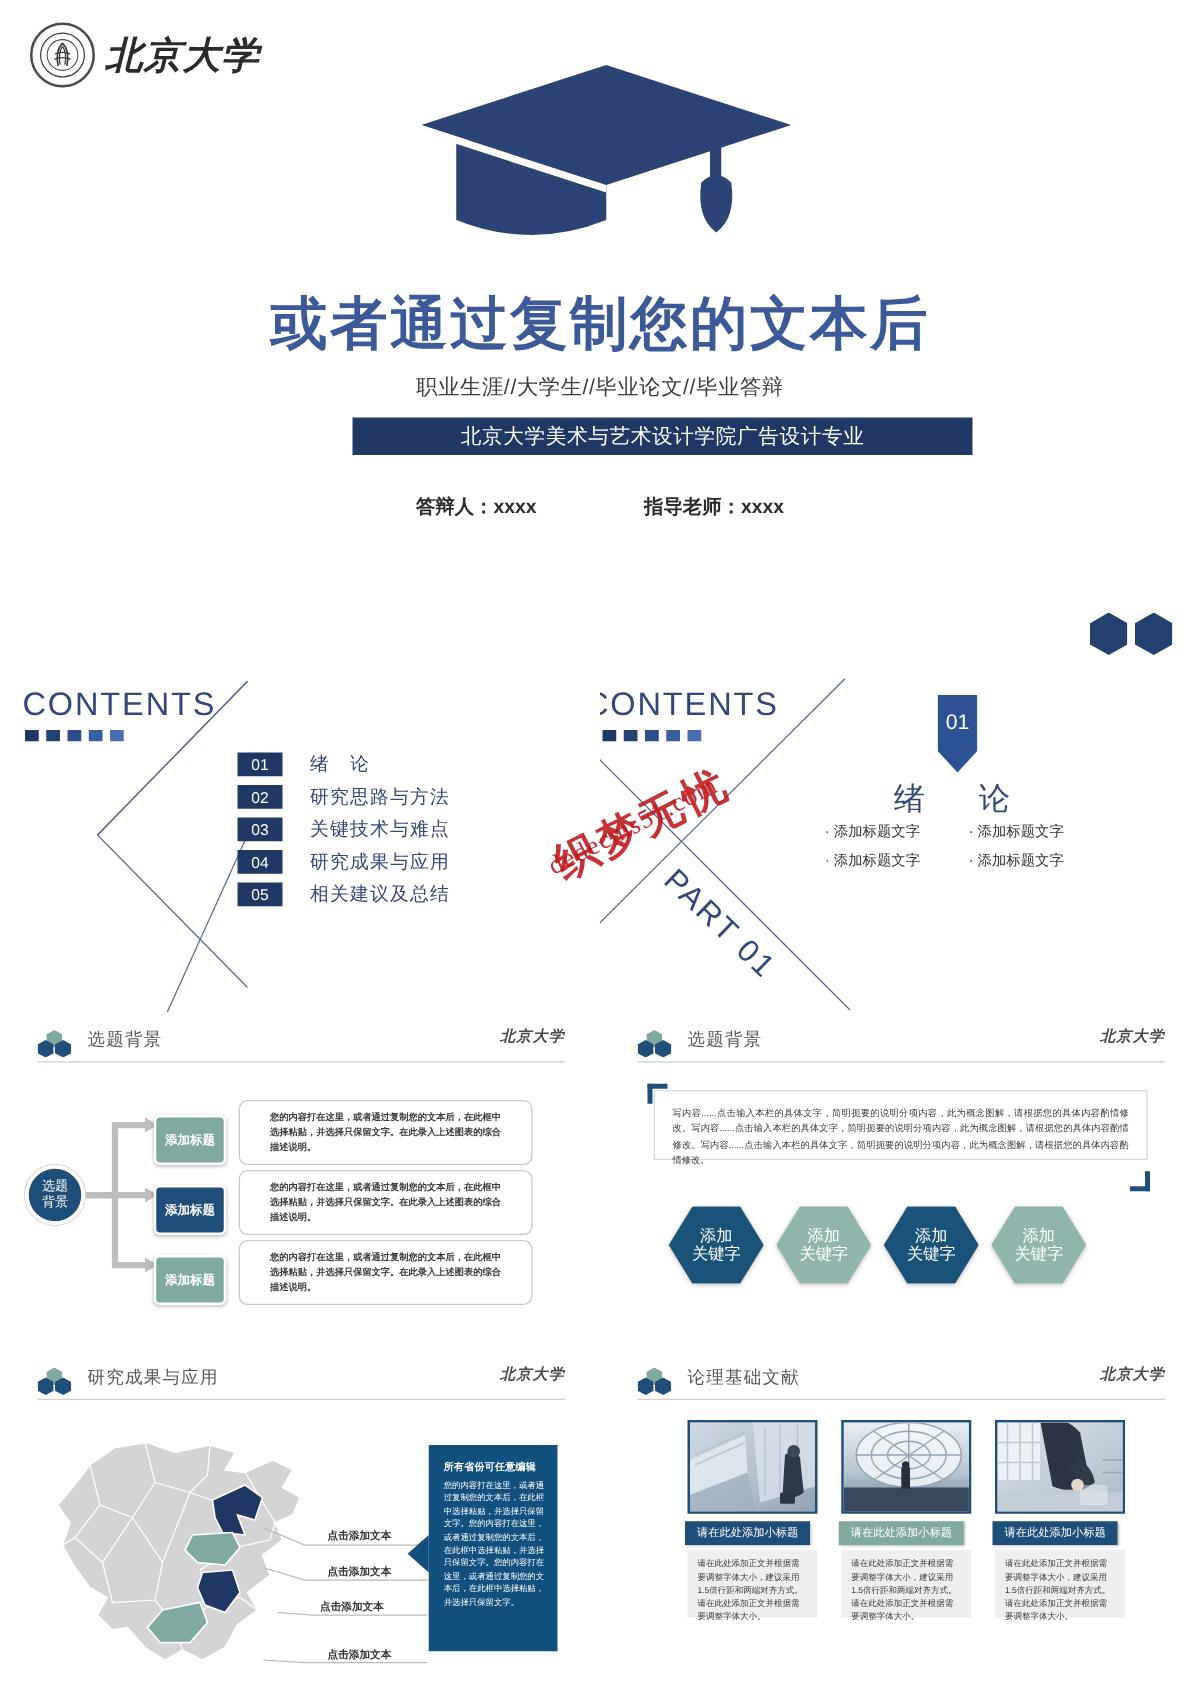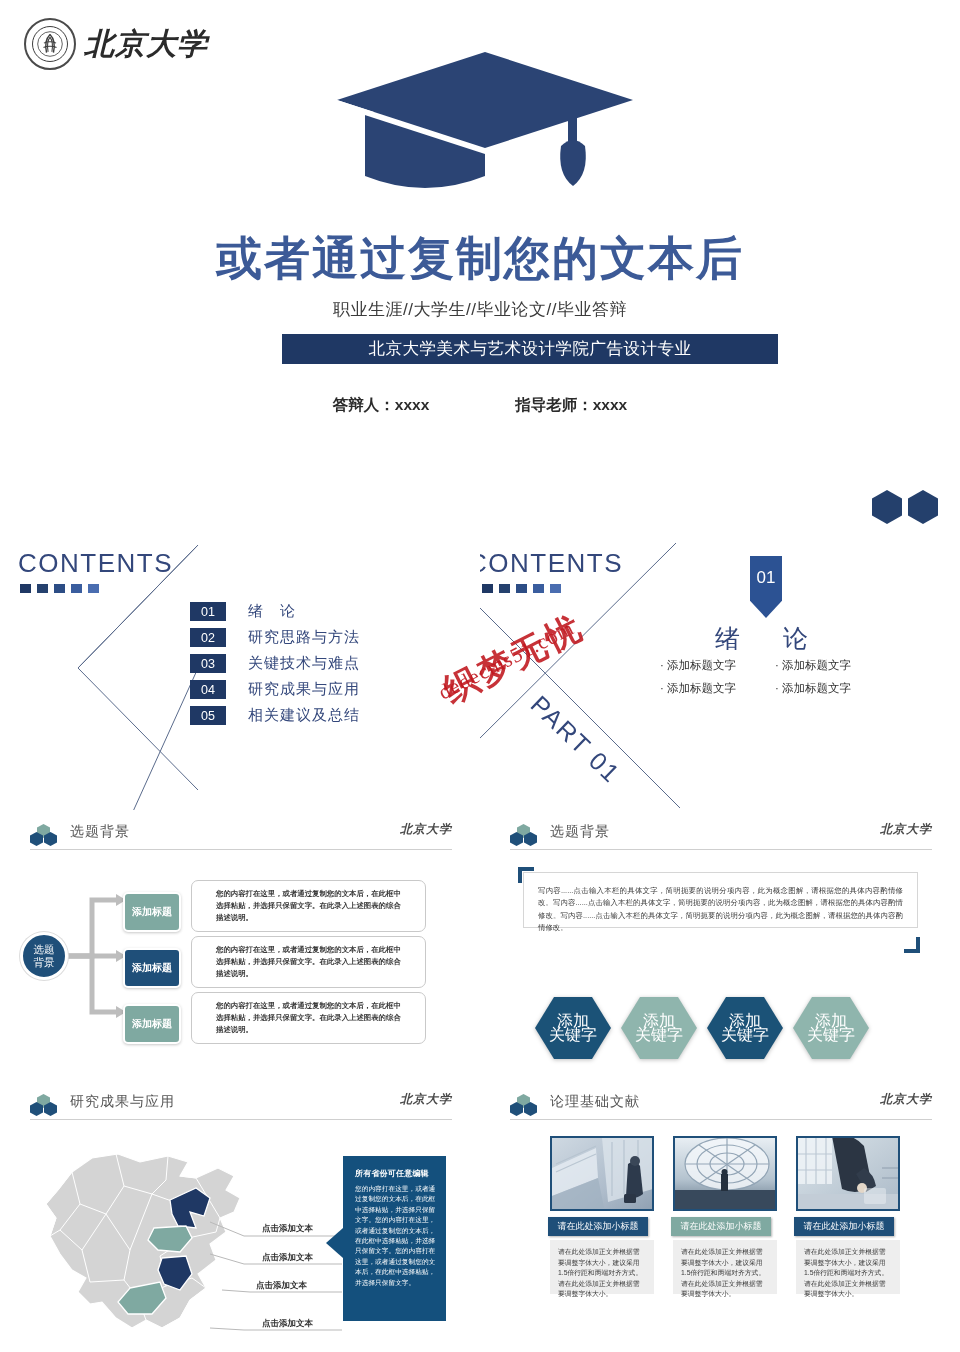--- a/index.html
+++ b/index.html
@@ -130,23 +130,23 @@
   .mean-box {
     position: absolute; left: 43px; top: 62px; width: 395px; height: 56px;
     border: 1px solid #d6d6d6; padding: 12px 14px;
     font-size: 7.4px; line-height: 12.3px; color: #3a3a3a; text-align: justify;
   }
   .corner { position: absolute; width: 16px; height: 16px; }
   .corner.tl { left: 38px; top: 57px; border-left: 4px solid #1f4f79; border-top: 4px solid #1f4f79; }
   .corner.br { left: 424px; top: 127px; border-right: 4px solid #1f4f79; border-bottom: 4px solid #1f4f79; }
   .hex-keys { position: absolute; left: 55px; top: 155px; display: flex; gap: 10px; }
   .hex-key {
-    width: 76px; height: 62px; color: #fff; font-size: 16px; line-height: 14px; text-align: center;
+    width: 76px; height: 62px; color: #fff; font-size: 13px; line-height: 14px; text-align: center;
     clip-path: polygon(25% 0%,75% 0%,100% 50%,75% 100%,25% 100%,0% 50%);
-    display: flex; flex-direction: column; align-items: center; justify-content: center; margin-top: 32px;
+    display: flex; flex-direction: column; align-items: center; justify-content: center;
   }
   .hex-wrap { filter: drop-shadow(0 1px 2px rgba(0,0,0,.25)); }
 
   
   .map-canvas { position: absolute; left: 20px; top: 52px; width: 270px; height: 205px; }
   .map-lines { position: absolute; left: 210px; top: 52px; width: 230px; height: 205px; }
   .map-lbl { position: absolute; font-size: 8.5px; color: #333; font-weight: 700; }
   .map-panel {
     position: absolute; left: 343px; top: 76px; width: 103px; height: 165px;
     background: #14507d; color: #fff; padding: 12px 10px 10px 12px;

